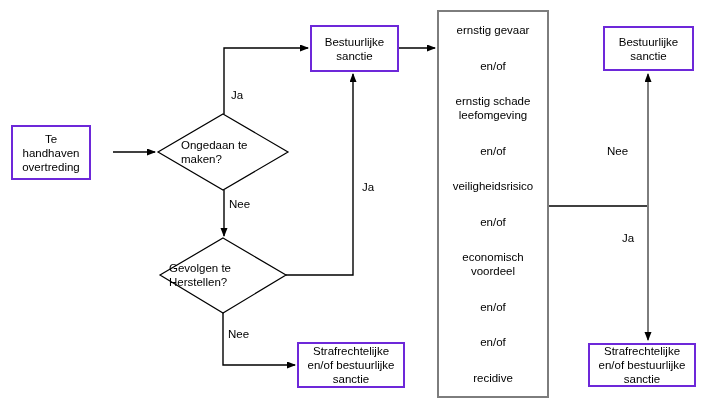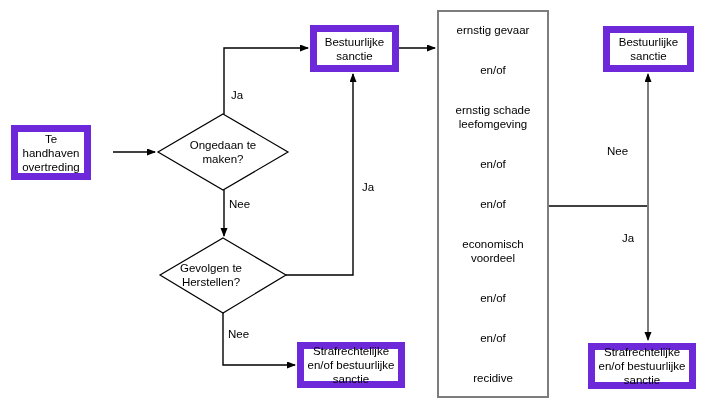--- a/index.html
+++ b/index.html
@@ -4,25 +4,25 @@
 <style>
   html,body{margin:0;padding:0;background:#ffffff;}
   #canvas{
     position:relative;width:707px;height:408px;background:#ffffff;
     font-family:"Liberation Sans","DejaVu Sans",sans-serif;
     font-size:11.5px;line-height:14px;color:#000;overflow:hidden;
   }
   #wires{position:absolute;left:0;top:0;width:707px;height:408px;}
   .box{
     position:absolute;box-sizing:border-box;background:#ffffff;
-    border:7px solid #6d28d9;display:flex;align-items:center;justify-content:center;
+    border:2px solid #6d28d9;display:flex;align-items:center;justify-content:center;
     text-align:center;padding:16px 2px;
   }
   .diamond-label{
-    position:absolute;text-align:center;
+    position:absolute;
   }
   .edge-label{
     position:absolute;background:#ffffff;padding:0 1px;white-space:nowrap;
   }
   .criteria{
     position:absolute;box-sizing:border-box;background:#ffffff;
     border:2px solid #7d7d7d;display:flex;flex-direction:column;
     justify-content:space-between;align-items:center;text-align:center;
     padding:11px 3px;
   }
@@ -72,20 +72,21 @@
 
   <div class="box" style="left:297px;top:342px;width:108px;height:46px;">
     <span>Strafrechtelijke en/of bestuurlijke sanctie</span>
   </div>
 
   <div class="criteria" style="left:437px;top:10px;width:112px;height:388px;">
     <div>ernstig gevaar</div>
     <div>en/of</div>
     <div>ernstig schade leefomgeving</div>
     <div>en/of</div>
+    <div>veiligheidsrisico</div>
     <div>en/of</div>
     <div>economisch voordeel</div>
     <div>en/of</div>
     <div>en/of</div>
     <div>recidive</div>
   </div>
 
   <div class="box" style="left:603px;top:26px;width:91px;height:45px;">
     <span>Bestuurlijke sanctie</span>
   </div>

